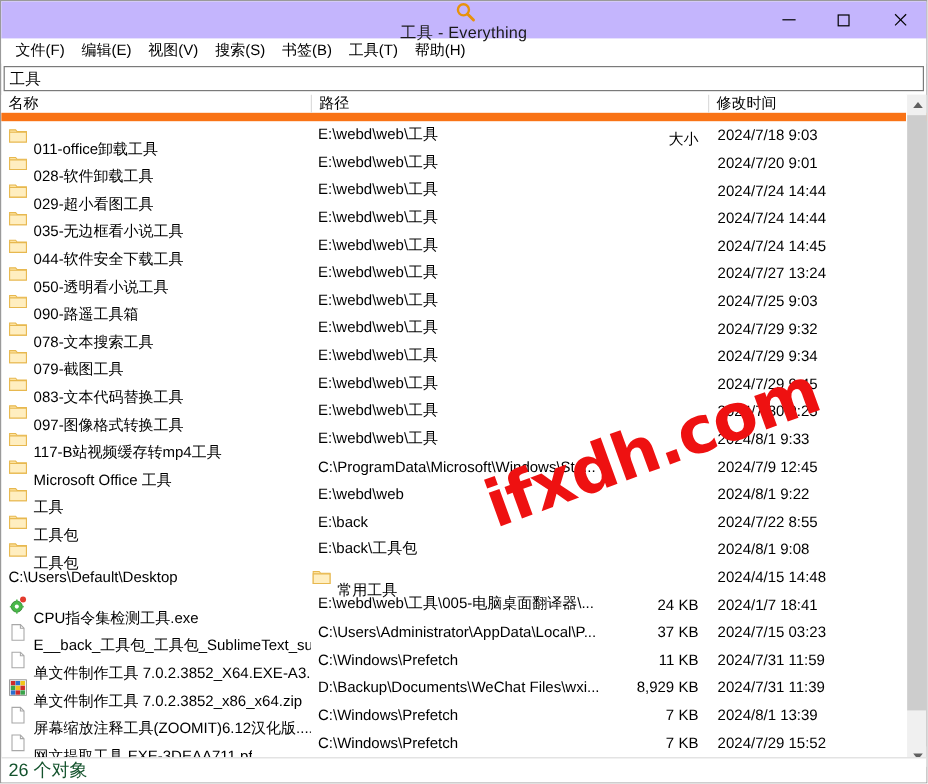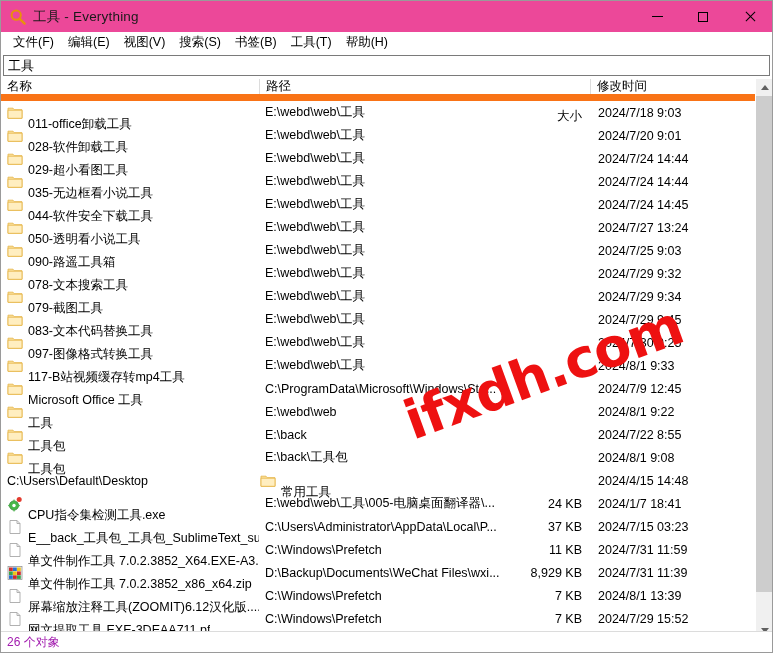--- a/index.html
+++ b/index.html
@@ -20,24 +20,25 @@
     background: #ffffff;
     overflow: hidden;
     box-sizing: border-box;
     border: 1px solid #9a9a9a;
   }
 
   
   .titlebar {
     position: relative;
     height: 31px;
-    background: #ec4899;
+    background: #c4b5fd;
     display: flex;
     align-items: center;
     user-select: none;
+    flex-direction: column;
   }
   .app-icon {
     width: 18px;
     height: 18px;
     margin-left: 8px;
     margin-right: 6px;
     flex: 0 0 auto;
     position: relative;
   }
   .title-text {
@@ -250,22 +251,22 @@
     position: absolute;
     left: 0;
     right: 0;
     bottom: 0;
     height: 21px;
     border-top: 1px solid #dcdcdc;
     background: #ffffff;
     display: flex;
     align-items: center;
     padding-left: 6px;
-    font-size: 12px;
-    color: #a21caf;
+    font-size: 15px;
+    color: #14532d;
     box-sizing: border-box;
     user-select: none;
   }
 
   
   .watermark {
     position: absolute;
     left: 395px;
     top: 392px;
     font-family: "DejaVu Sans", "Liberation Sans", sans-serif;

